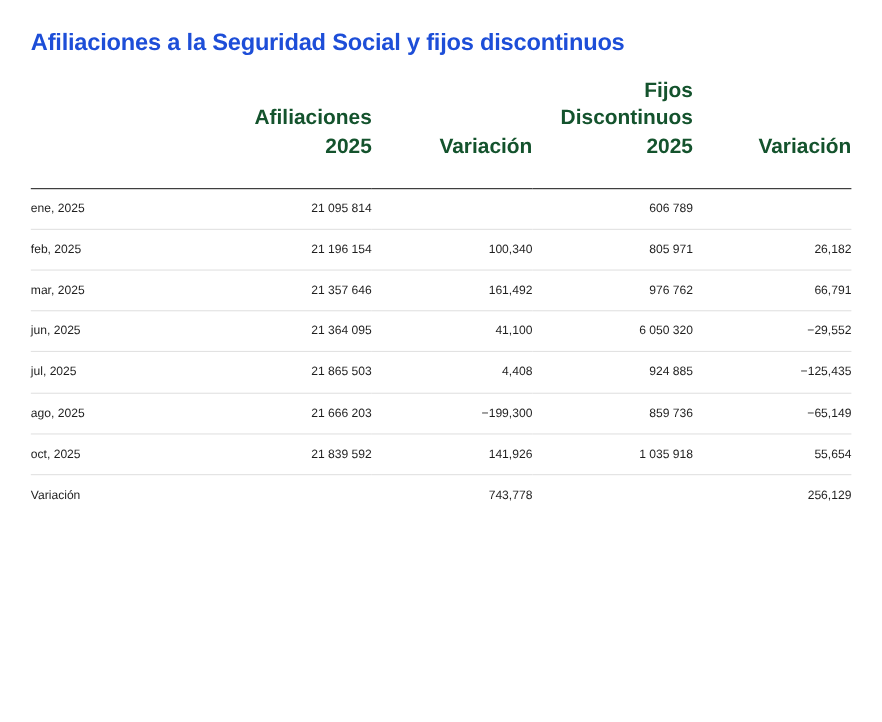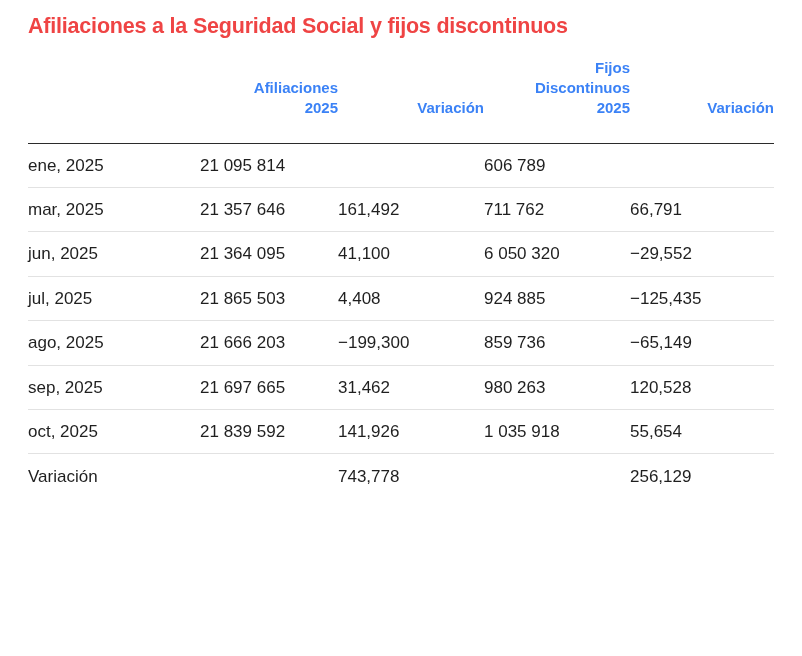--- a/index.html
+++ b/index.html
@@ -17,58 +17,58 @@
   .page {
     width: 802px;
     height: 656px;
     box-sizing: border-box;
     padding: 14px 28px 0 28px;
   }
   .title {
     font-size: 21.5px;
     font-weight: bold;
     letter-spacing: -0.2px;
-    color: #ef4444;
-    margin: 0 0 18px 0;
+    color: #1d4ed8;
+    margin: 12px 0 18px 0;
     line-height: 1.2;
   }
   table.data {
     width: 746px;
     border-collapse: collapse;
     table-layout: fixed;
     font-size: 13.2px;
   }
   table.data col.c-month  { width: 172px; }
   table.data col.c-afi    { width: 138px; }
   table.data col.c-var1   { width: 146px; }
   table.data col.c-fijos  { width: 146px; }
   table.data col.c-var2   { width: 144px; }
 
   thead th {
     font-weight: bold;
-    font-size: 15px;
-    color: #3b82f6;
+    font-size: 19px;
+    color: #14532d;
     vertical-align: bottom;
     padding: 0 0 24px 0;
     line-height: 1.35;
     border-bottom: 1.5px solid #2b2b2b;
   }
   thead th.right { text-align: right; }
   thead th.blank { text-align: left; }
 
   tbody td {
     padding: 12px 0 11px 0;
     border-bottom: 1px solid #e2e2e2;
     line-height: 1.2;
     color: #1f1f1f;
-    font-size: 17px;
+    font-size: 11px;
     white-space: nowrap;
   }
   tbody td.month { text-align: left; }
-  tbody td.num { }
+  tbody td.num { text-align: right; }
 
   tbody tr.total td {
     border-bottom: none;
     padding-top: 13px;
   }
   tbody tr:last-child td { border-bottom: none; }
 </style>
 </head>
 <body>
 
@@ -102,24 +102,31 @@
     </thead>
     <tbody>
       <tr>
         <td class="month">ene, 2025</td>
         <td class="num">21 095 814</td>
         <td class="num"></td>
         <td class="num">606 789</td>
         <td class="num"></td>
       </tr>
       <tr>
+        <td class="month">feb, 2025</td>
+        <td class="num">21 196 154</td>
+        <td class="num">100,340</td>
+        <td class="num">805 971</td>
+        <td class="num">26,182</td>
+      </tr>
+      <tr>
         <td class="month">mar, 2025</td>
         <td class="num">21 357 646</td>
         <td class="num">161,492</td>
-        <td class="num">711 762</td>
+        <td class="num">976 762</td>
         <td class="num">66,791</td>
       </tr>
       <tr>
         <td class="month">jun, 2025</td>
         <td class="num">21 364 095</td>
         <td class="num">41,100</td>
         <td class="num">6 050 320</td>
         <td class="num">−29,552</td>
       </tr>
       <tr>
@@ -130,27 +137,20 @@
         <td class="num">−125,435</td>
       </tr>
       <tr>
         <td class="month">ago, 2025</td>
         <td class="num">21 666 203</td>
         <td class="num">−199,300</td>
         <td class="num">859 736</td>
         <td class="num">−65,149</td>
       </tr>
       <tr>
-        <td class="month">sep, 2025</td>
-        <td class="num">21 697 665</td>
-        <td class="num">31,462</td>
-        <td class="num">980 263</td>
-        <td class="num">120,528</td>
-      </tr>
-      <tr>
         <td class="month">oct, 2025</td>
         <td class="num">21 839 592</td>
         <td class="num">141,926</td>
         <td class="num">1 035 918</td>
         <td class="num">55,654</td>
       </tr>
       <tr class="total">
         <td class="month">Variación</td>
         <td class="num"></td>
         <td class="num">743,778</td>

